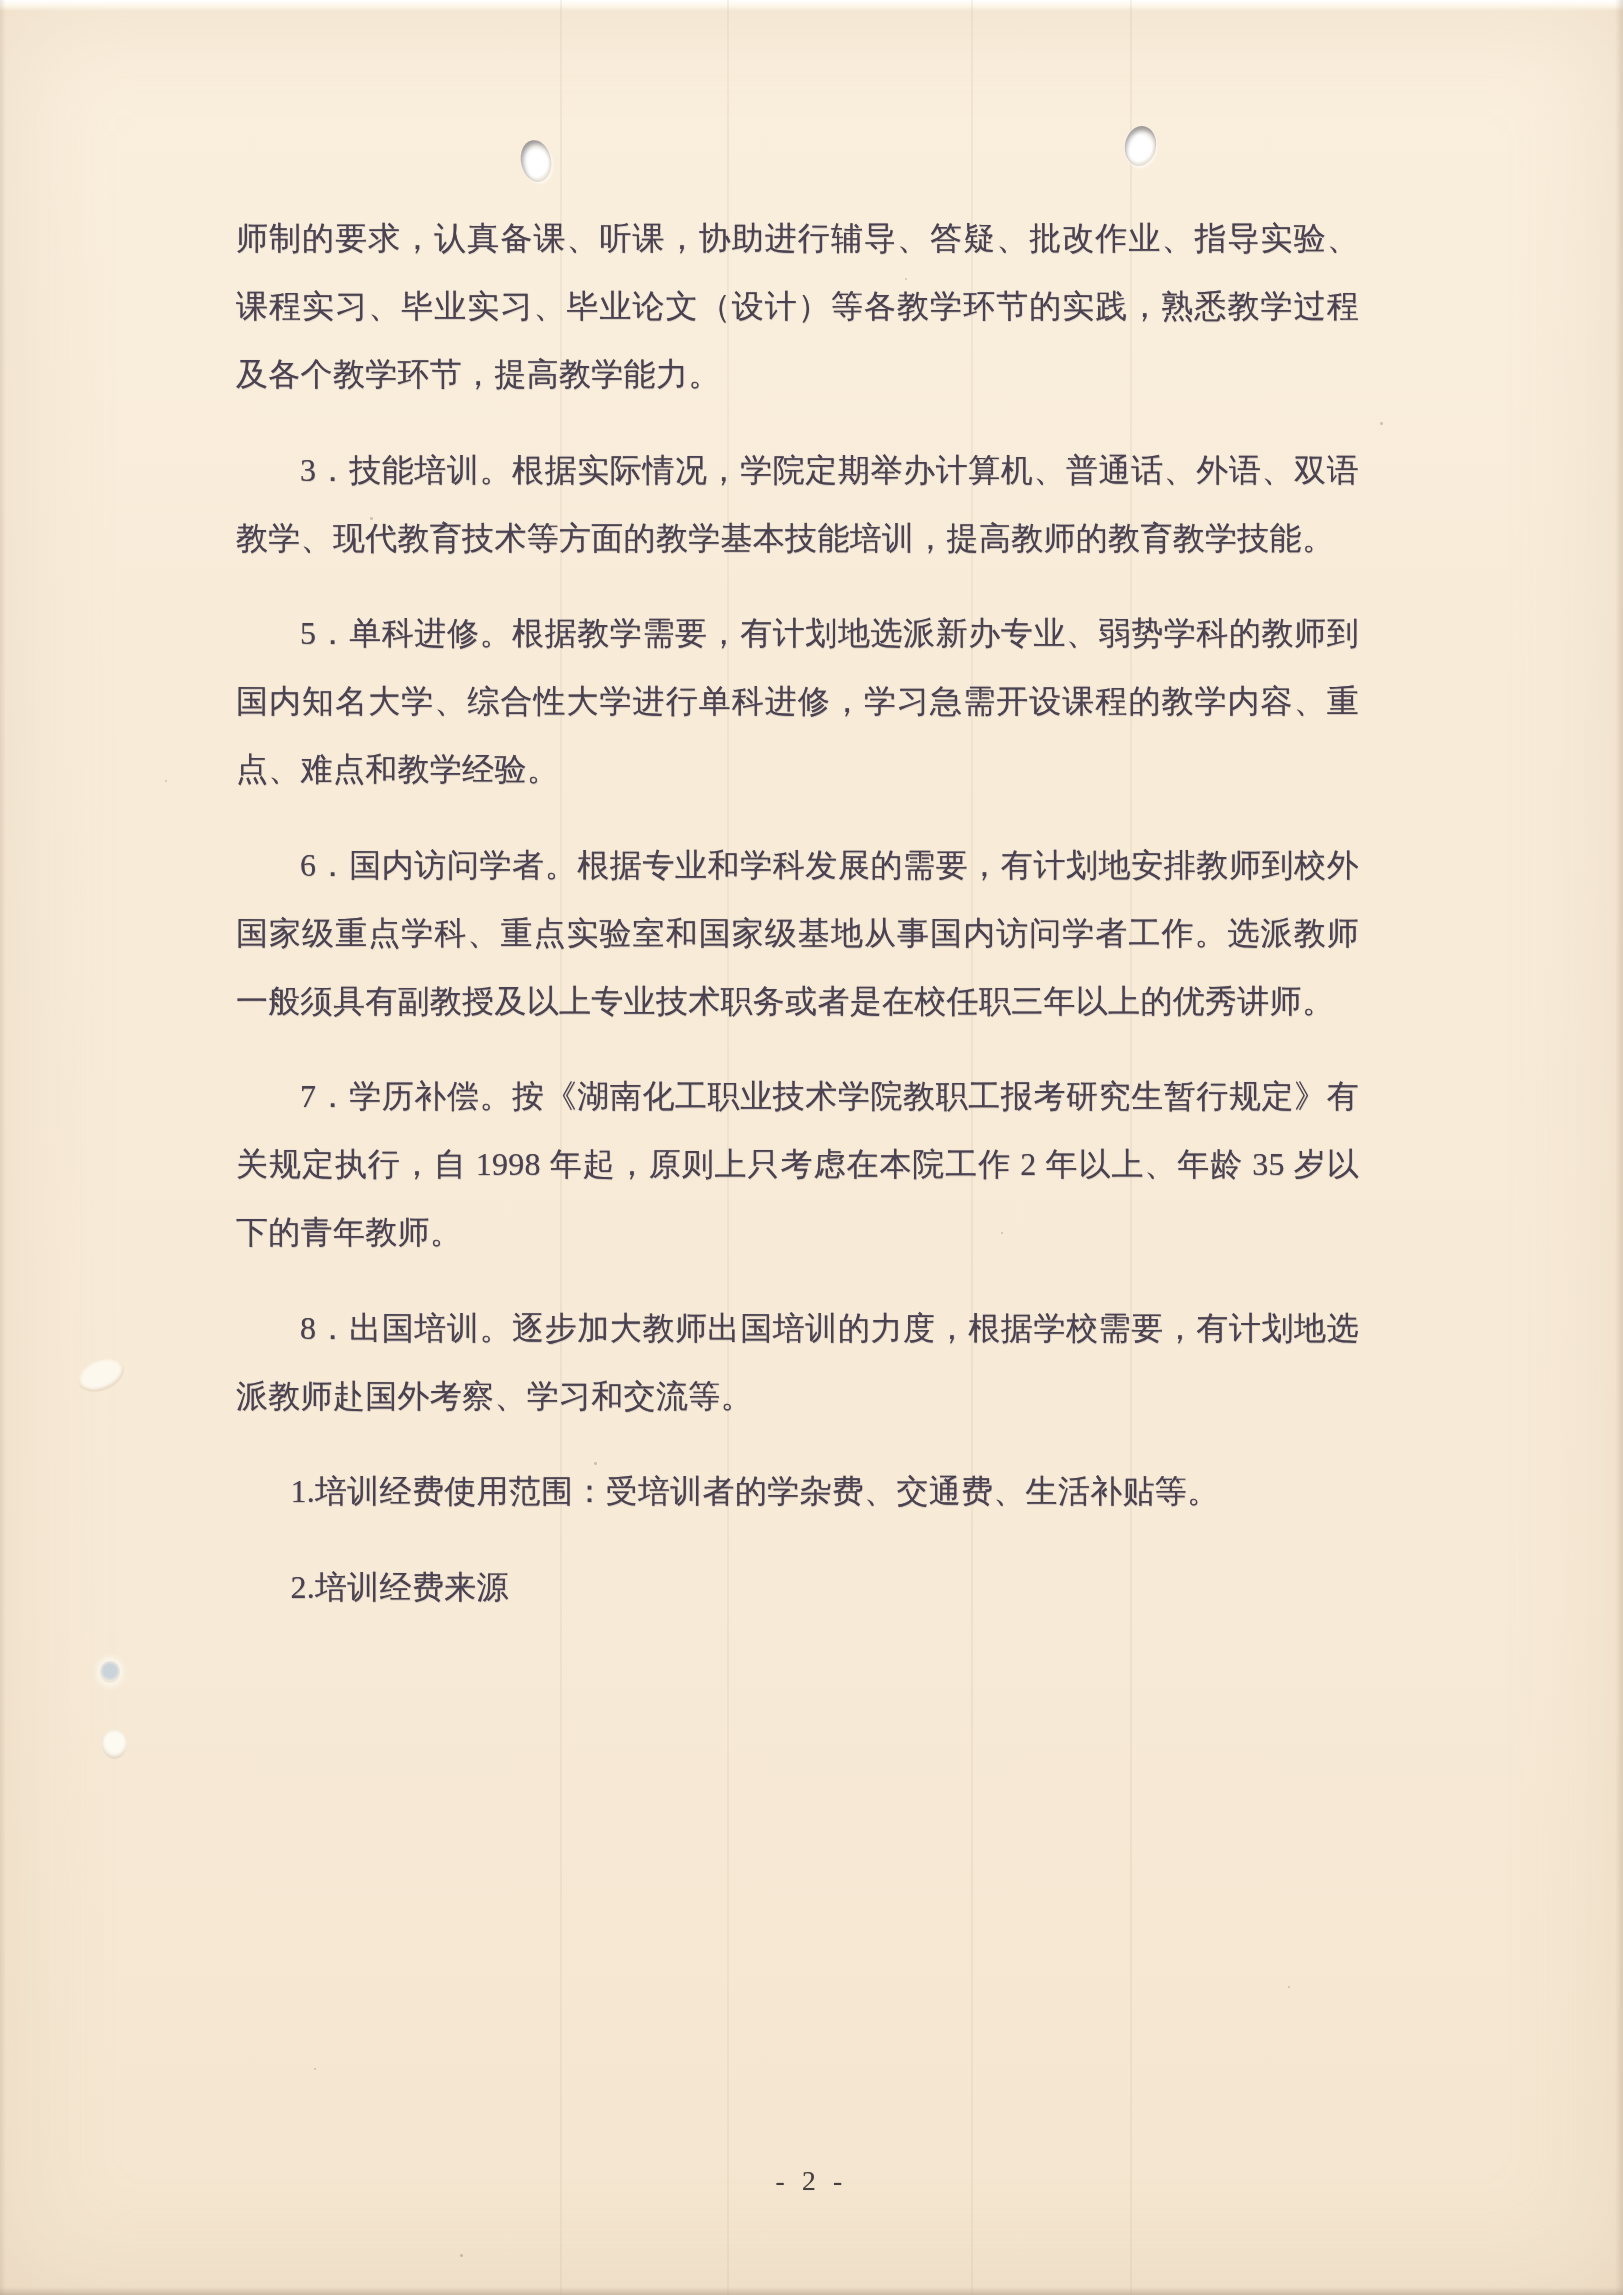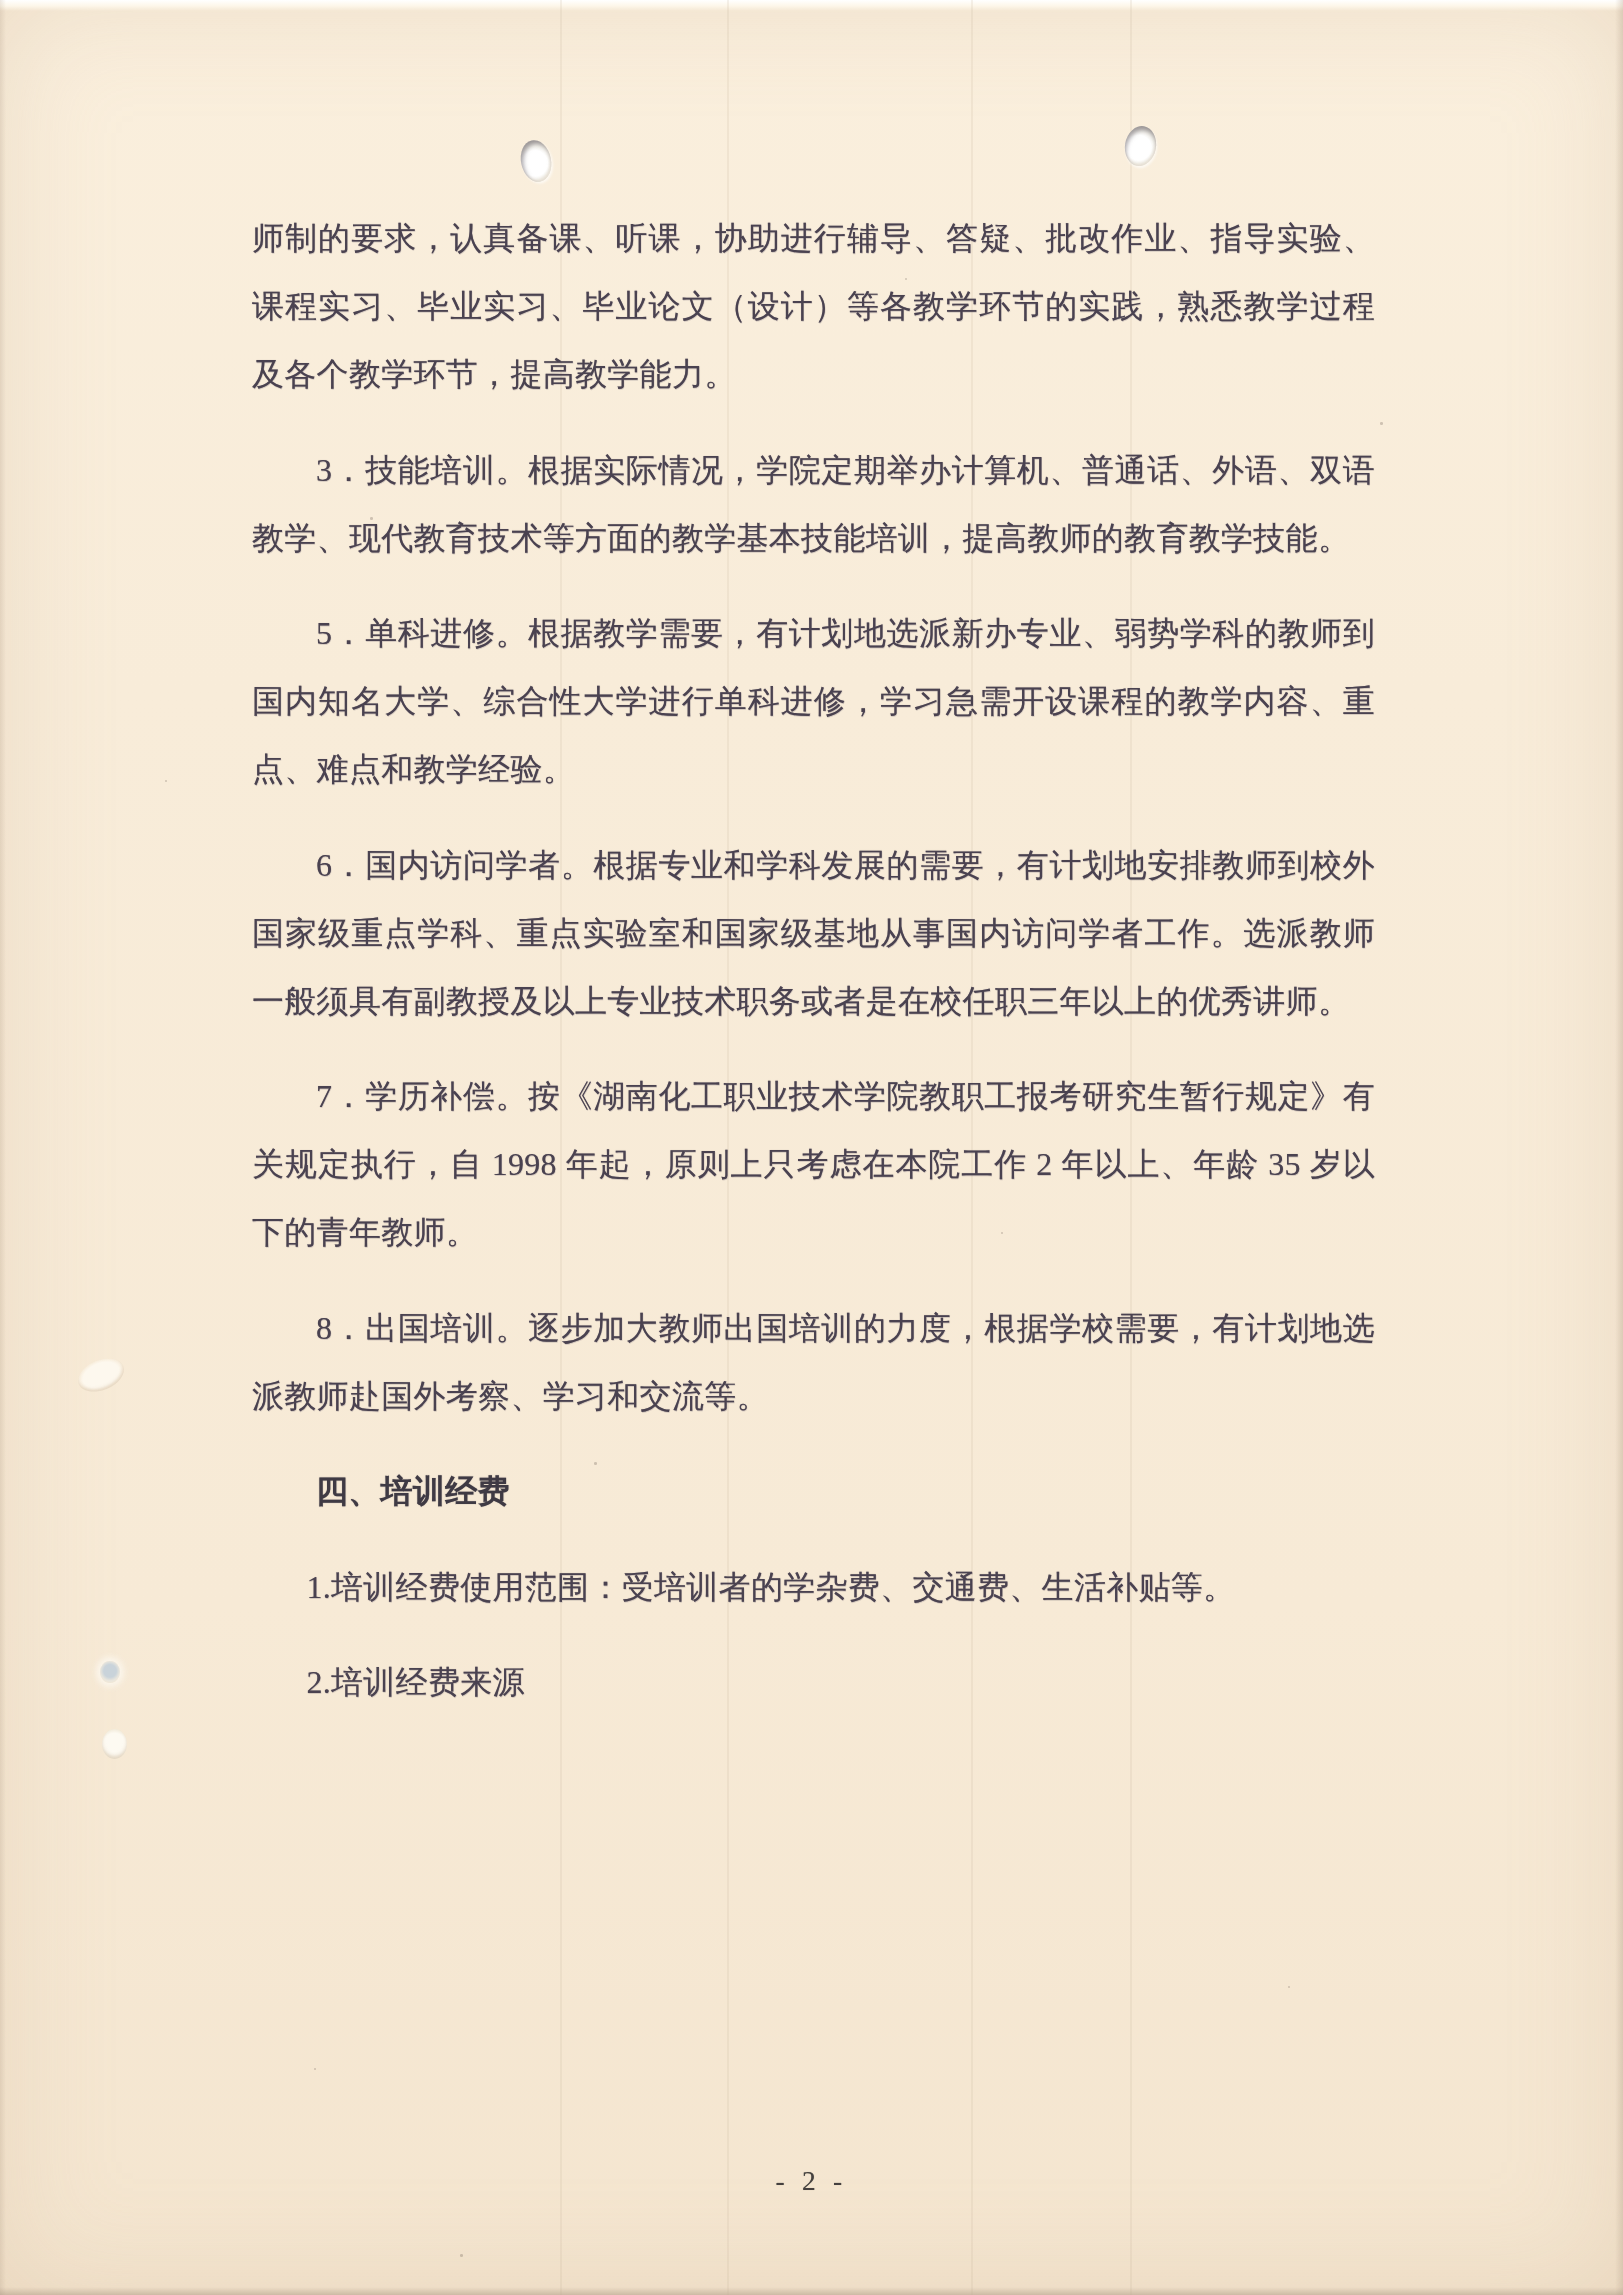--- a/index.html
+++ b/index.html
@@ -46,21 +46,21 @@
     box-shadow:inset 0 -2.6px 3.3px rgba(210,190,165,.45);}
   .mark-staple1{left:100px;top:1661px;width:19.6px;height:22px;
     background:radial-gradient(circle at 50% 45%, #c9d3da 0 40%, #e9e6dd 62%, rgba(250,244,232,0) 85%);
     box-shadow:0 0 6.5px 3.9px rgba(252,247,238,.9);}
   .mark-staple2{left:102px;top:1729px;width:25px;height:30px;
     background:radial-gradient(circle at 50% 50%, #fdfaf2 0 55%, #f3ecdc 75%, rgba(247,238,224,0) 95%);
     box-shadow:inset 0 -3.3px 3.9px rgba(205,185,160,.4);}
   .speck{position:absolute;border-radius:50%;background:rgba(110,95,85,.30);pointer-events:none;}
   
   .doc-body{
-    position:absolute;left:252px;top:204px;width:1123px;
+    position:absolute;left:236px;top:204px;width:1123px;
   }
   .para{
     margin:0 0 27.5px 0;
     font-size:32px;
     line-height:68px;
     letter-spacing:0.3px;
     text-align:justify;
     text-justify:inter-character;
     word-break:break-all;
     text-shadow:0 0 0.7px rgba(75,67,82,.55), 0.5px 0.5px 0 rgba(96,84,104,.18);
@@ -115,21 +115,20 @@
   <div class="speck" style="left:905px;top:278px;width:2px;height:2px"></div>
   <div class="speck" style="left:314px;top:2068px;width:2px;height:2px"></div>
 
   <div class="doc-body">
       <p class="para continuation">师制的要求，认真备课、听课，协助进行辅导、答疑、批改作业、指导实验、课程实习、毕业实习、毕业论文（设计）等各教学环节的实践，熟悉教学过程及各个教学环节，提高教学能力。</p>
       <p class="para item">3．技能培训。根据实际情况，学院定期举办计算机、普通话、外语、双语教学、现代教育技术等方面的教学基本技能培训，提高教师的教育教学技能。</p>
       <p class="para item">5．单科进修。根据教学需要，有计划地选派新办专业、弱势学科的教师到国内知名大学、综合性大学进行单科进修，学习急需开设课程的教学内容、重点、难点和教学经验。</p>
       <p class="para item">6．国内访问学者。根据专业和学科发展的需要，有计划地安排教师到校外国家级重点学科、重点实验室和国家级基地从事国内访问学者工作。选派教师一般须具有副教授及以上专业技术职务或者是在校任职三年以上的优秀讲师。</p>
       <p class="para item">7．学历补偿。按《湖南化工职业技术学院教职工报考研究生暂行规定》有关规定执行，自 1998 年起，原则上只考虑在本院工作 2 年以上、年龄 35 岁以下的青年教师。</p>
       <p class="para item">8．出国培训。逐步加大教师出国培训的力度，根据学校需要，有计划地选派教师赴国外考察、学习和交流等。</p>
-      <p class="para heading">四、培训经费</p>
       <p class="para sub">1.培训经费使用范围：受培训者的学杂费、交通费、生活补贴等。</p>
       <p class="para sub">2.培训经费来源</p>
     </div>
 
   <div class="page-number">- 2 -</div>
 
 </div>
 
 
 </body></html>

